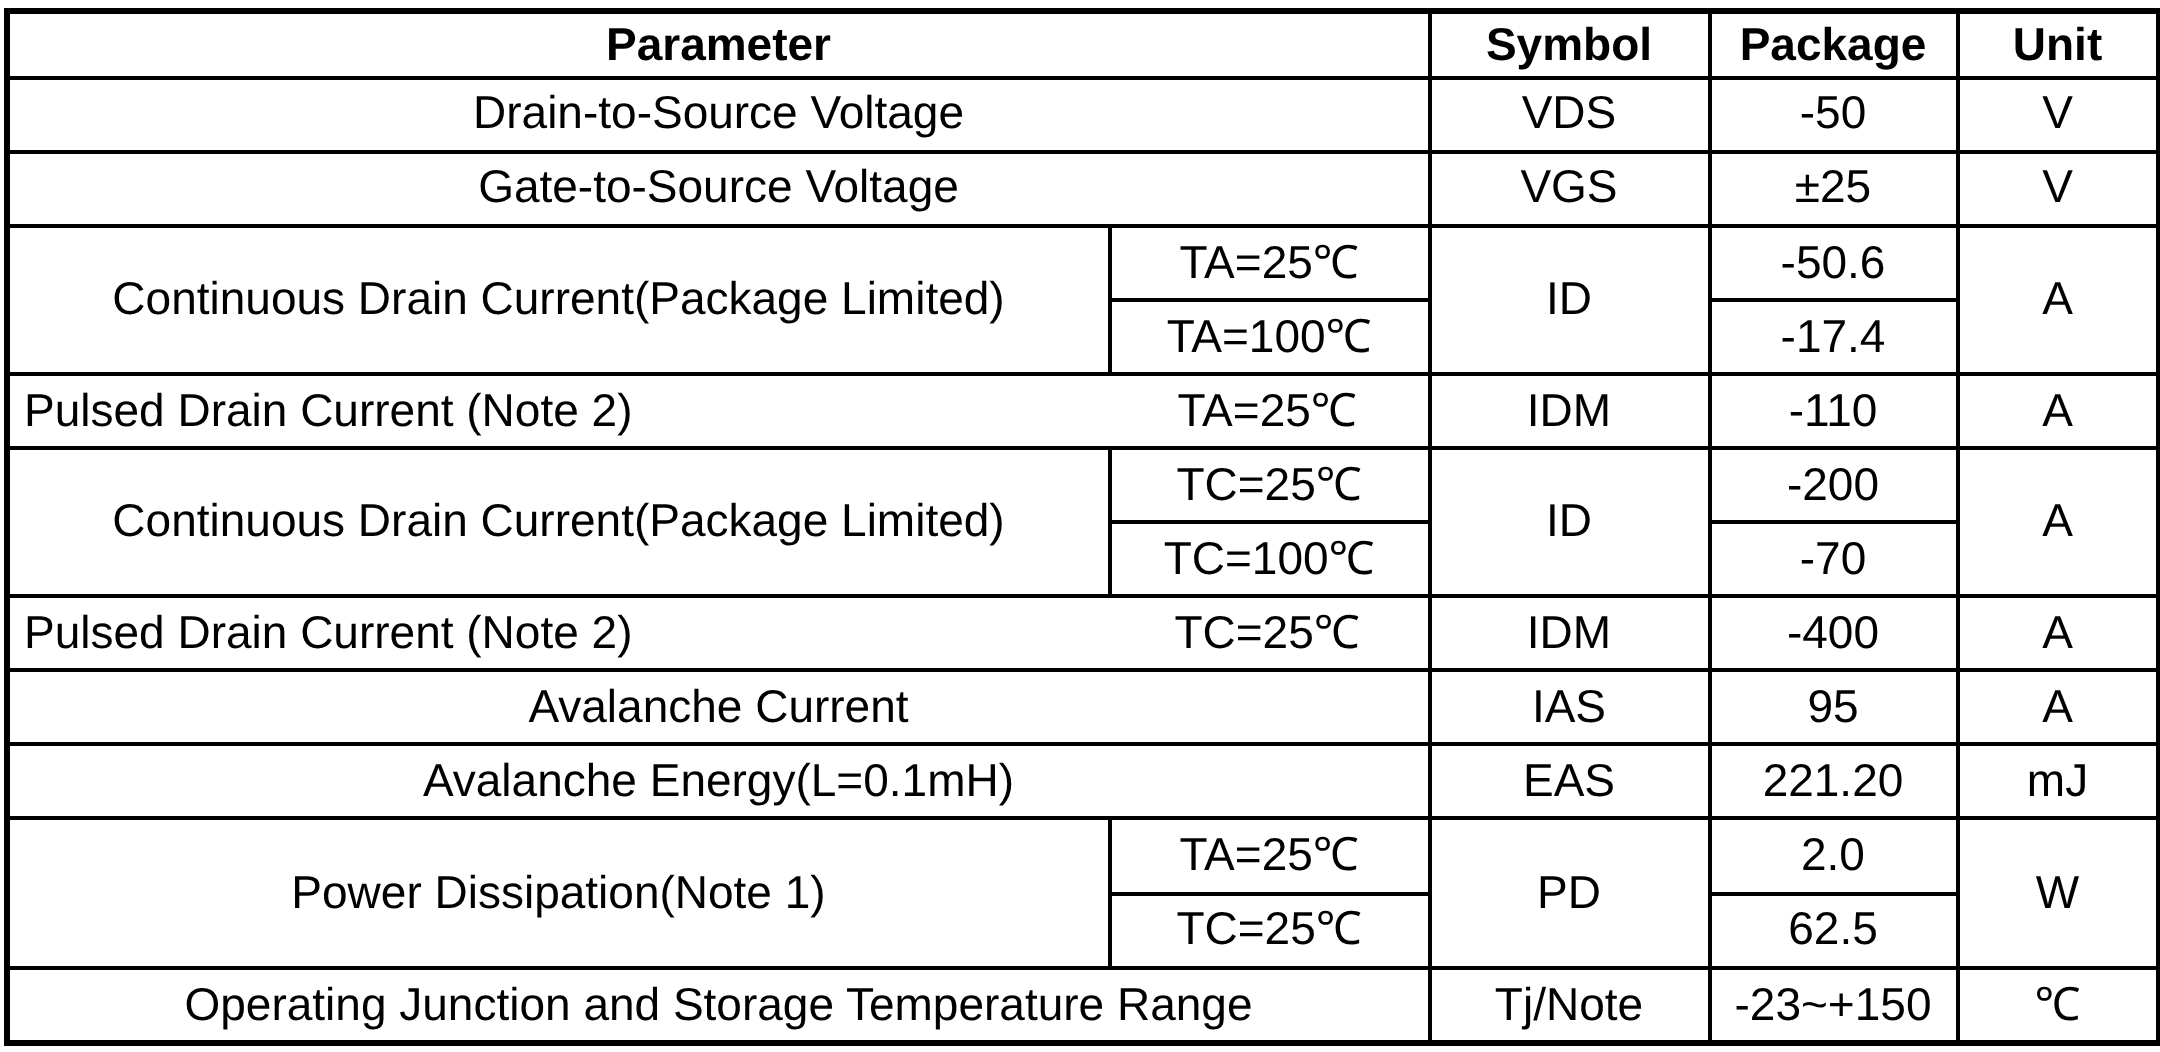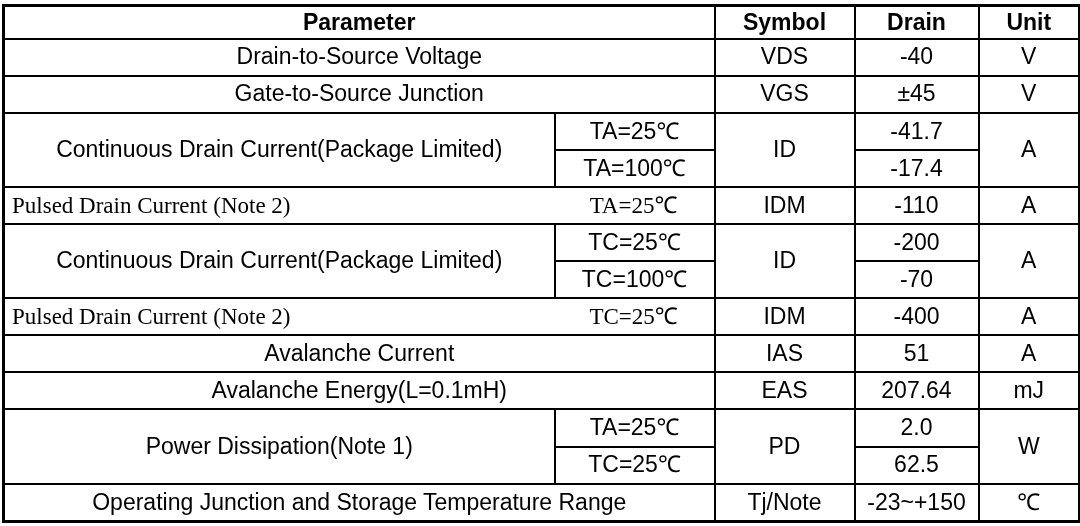--- a/index.html
+++ b/index.html
@@ -45,21 +45,20 @@
     padding-left: 7px;
     margin-top: 20px;
   }
   
   td.split { padding: 0; }
   td.split .wrap {
     display: flex;
     align-items: center;
     width: 100%;
     height: 100%;
-    font-family: Liberation Serif, serif;
   }
   td.split .pname {
     flex: 1 1 auto;
     text-align: left;
     padding-left: 7px;
     overflow: hidden;
     white-space: nowrap;
   }
   td.split .pcond {
     flex: 0 0 160px;
@@ -77,43 +76,43 @@
       <col style="width:160px">
       <col style="width:140px">
       <col style="width:124px">
       <col style="width:101px">
     </colgroup>
 
     <tbody>
         <tr class="hdr">
       <td colspan="2">Parameter</td>
       <td>Symbol</td>
-      <td>Drain</td>
+      <td>Package</td>
       <td>Unit</td>
     </tr>
 
     <tr>
       <td colspan="2" class="param">Drain-to-Source Voltage</td>
       <td>VDS</td>
-      <td>-40</td>
+      <td>-50</td>
       <td>V</td>
     </tr>
 
     <tr>
-      <td colspan="2" class="param">Gate-to-Source Junction</td>
+      <td colspan="2" class="param">Gate-to-Source Voltage</td>
       <td>VGS</td>
-      <td>±45</td>
+      <td>±25</td>
       <td>V</td>
     </tr>
 
     <tr>
       <td rowspan="2" class="param">Continuous Drain Current(Package Limited)</td>
       <td>TA=25℃</td>
       <td rowspan="2">ID</td>
-      <td>-41.7</td>
+      <td>-50.6</td>
       <td rowspan="2">A</td>
     </tr>
     <tr>
       <td>TA=100℃</td>
       <td>-17.4</td>
     </tr>
 
     <tr>
       <td colspan="2" class="split">
         <div class="wrap">
@@ -146,28 +145,28 @@
         </div>
       </td>
       <td>IDM</td>
       <td>-400</td>
       <td>A</td>
     </tr>
 
     <tr>
       <td colspan="2" class="param">Avalanche Current</td>
       <td>IAS</td>
-      <td>51</td>
+      <td>95</td>
       <td>A</td>
     </tr>
 
     <tr>
       <td colspan="2" class="param">Avalanche Energy(L=0.1mH)</td>
       <td>EAS</td>
-      <td>207.64</td>
+      <td>221.20</td>
       <td>mJ</td>
     </tr>
 
     <tr>
       <td rowspan="2" class="param">Power Dissipation(Note 1)</td>
       <td>TA=25℃</td>
       <td rowspan="2">PD</td>
       <td>2.0</td>
       <td rowspan="2">W</td>
     </tr>

